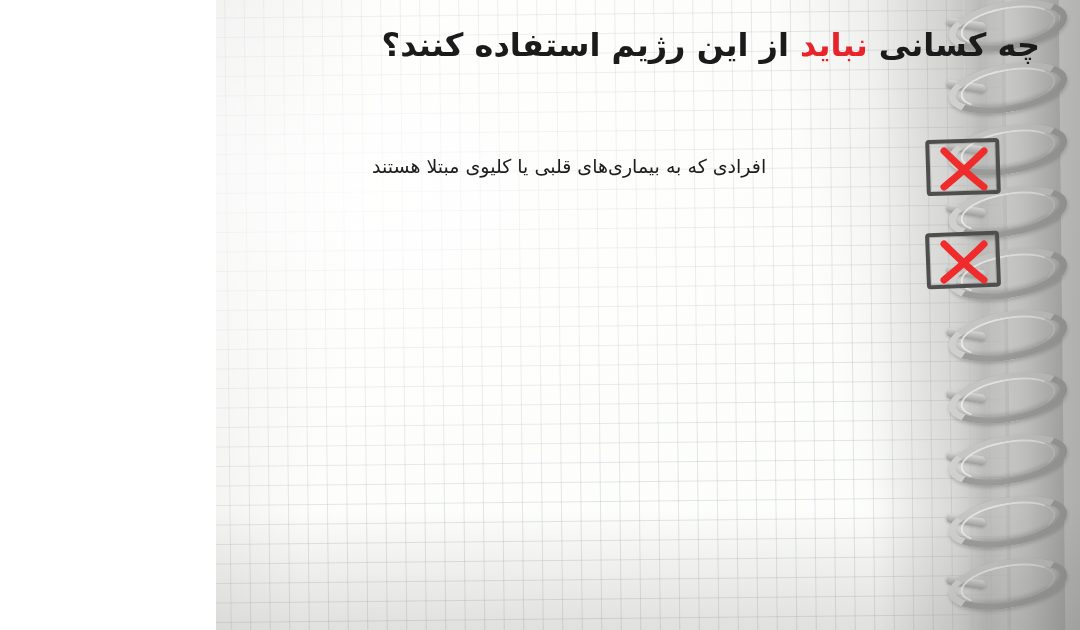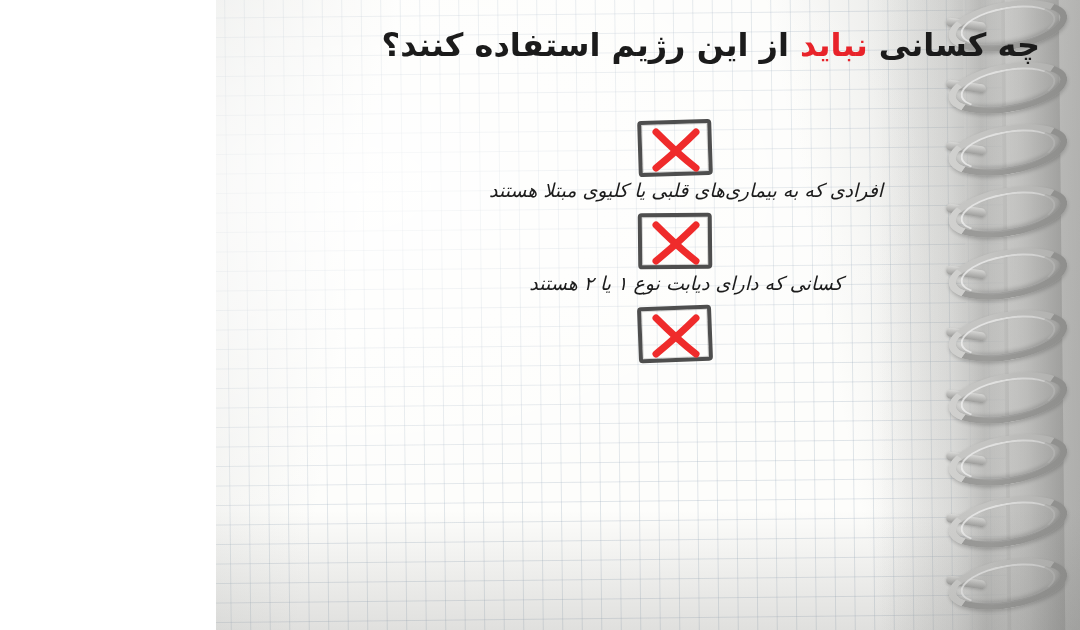--- a/index.html
+++ b/index.html
@@ -155,25 +155,24 @@
   
   .checklist {
     position: absolute;
     right: 80px;
     top: 120px;
     width: 650px;
     direction: rtl;
   }
   .row {
     display: flex;
-    flex-direction: column;
+    flex-direction: row;
     align-items: center;
     justify-content: flex-start;
     height: 93px;
-    font-style: italic;
   }
   .row .label {
     flex: 1;
     text-align: left;
     font-size: 19px;
     color: #1c1c1c;
     line-height: 1.5;
     padding-left: 22px;
     direction: rtl;
     white-space: nowrap;
@@ -317,30 +316,20 @@
       <div class="checkbox">
         <div class="box"></div>
         <svg viewBox="0 0 60 50">
           <path d="M10 8 C 22 20, 32 30, 50 44" stroke="#ef2b2b" stroke-width="7" stroke-linecap="round" fill="none"></path>
           <path d="M50 8 C 38 20, 27 30, 10 44" stroke="#ef2b2b" stroke-width="7" stroke-linecap="round" fill="none"></path>
         </svg>
       </div>
       <div class="label">افرادی که به بیماری‌های قلبی یا کلیوی مبتلا هستند</div>
     </div>
 
-    <div class="row r1">
-      <div class="checkbox">
-        <div class="box"></div>
-        <svg viewBox="0 0 60 50">
-          <path d="M10 8 C 22 20, 32 30, 50 44" stroke="#ef2b2b" stroke-width="7" stroke-linecap="round" fill="none"></path>
-          <path d="M50 8 C 38 20, 27 30, 10 44" stroke="#ef2b2b" stroke-width="7" stroke-linecap="round" fill="none"></path>
-        </svg>
-      </div>
-      <div class="label">کسانی که دارای دیابت نوع ۱ یا ۲ هستند</div>
-    </div>
 
     <div class="row r2">
       <div class="checkbox">
         <div class="box"></div>
         <svg viewBox="0 0 60 50">
           <path d="M10 8 C 22 20, 32 30, 50 44" stroke="#ef2b2b" stroke-width="7" stroke-linecap="round" fill="none"></path>
           <path d="M50 8 C 38 20, 27 30, 10 44" stroke="#ef2b2b" stroke-width="7" stroke-linecap="round" fill="none"></path>
         </svg>
       </div>
     </div>

